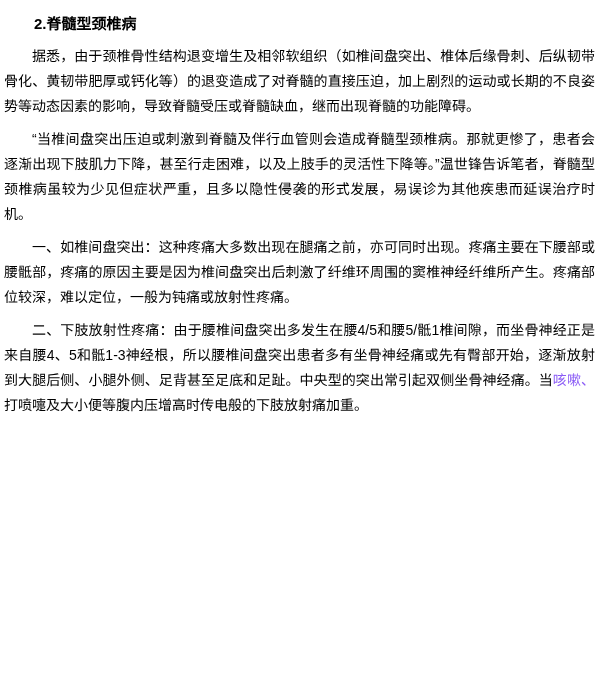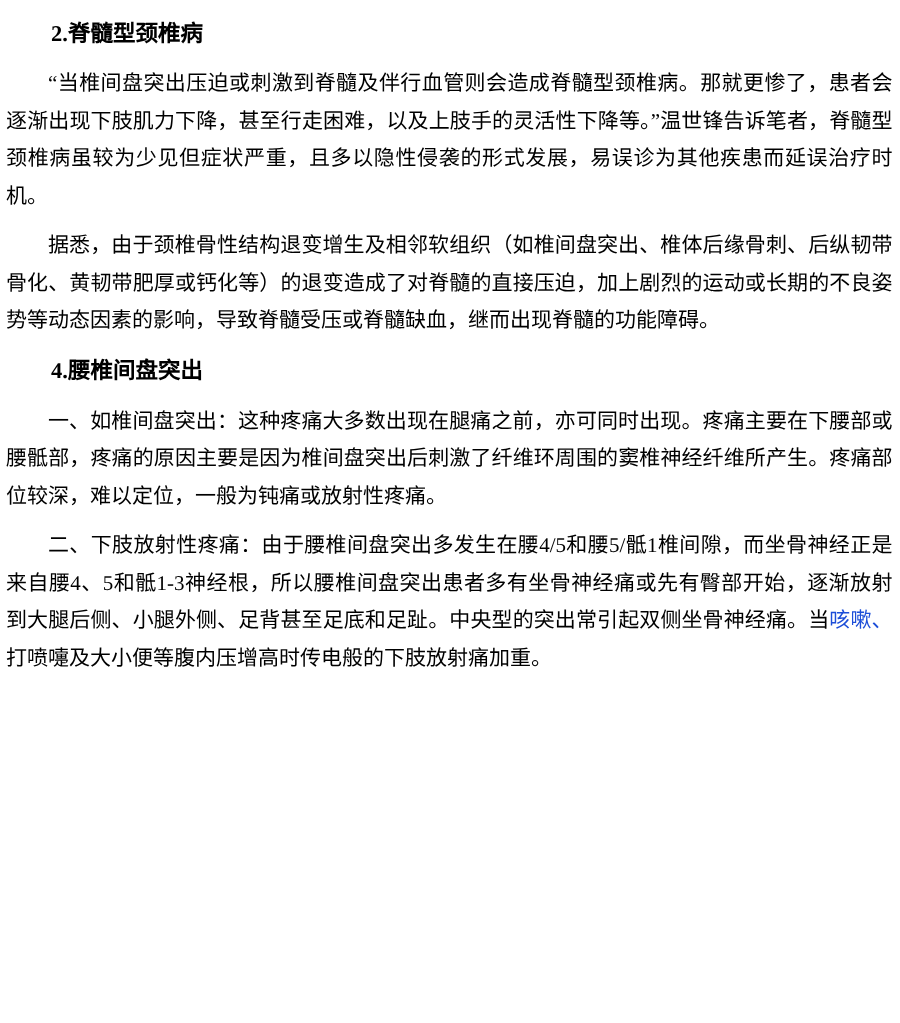--- a/index.html
+++ b/index.html
@@ -8,57 +8,56 @@
     background: #ffffff;
   }
   .page {
     width: 600px;
     height: 682px;
     box-sizing: border-box;
     padding: 2px 5px 0 4px;
     overflow: hidden;
     background: #ffffff;
     color: #000000;
-    font-family: Liberation Serif, serif;
+    font-family: Liberation Sans, sans-serif;
     font-size: 14px;
     line-height: 25px;
   }
   .para {
     margin: 8px 0;
     text-indent: 2em;
     text-align: justify;
   }
   .sec-heading {
     margin: 9px 0 8px 0;
     text-indent: 2em;
     font-size: 15px;
     font-weight: bold;
     line-height: 25px;
   }
   .inline-link {
-    color: #1d4ed8;
+    color: #8b5cf6;
     text-decoration: none;
     cursor: pointer;
   }
 </style>
 </head>
 <body>
 
 <div class="page">
 
   <div class="sec-heading">2.脊髓型颈椎病</div>
 
+  <p class="para">据悉，由于颈椎骨性结构退变增生及相邻软组织（如椎间盘突出、椎体后缘骨刺、后纵韧带骨化、黄韧带肥厚或钙化等）的退变造成了对脊髓的直接压迫，加上剧烈的运动或长期的不良姿势等动态因素的影响，导致脊髓受压或脊髓缺血，继而出现脊髓的功能障碍。</p>
+
   <p class="para">“当椎间盘突出压迫或刺激到脊髓及伴行血管则会造成脊髓型颈椎病。那就更惨了，患者会逐渐出现下肢肌力下降，甚至行走困难，以及上肢手的灵活性下降等。”温世锋告诉笔者，脊髓型颈椎病虽较为少见但症状严重，且多以隐性侵袭的形式发展，易误诊为其他疾患而延误治疗时机。</p>
-
-  <p class="para">据悉，由于颈椎骨性结构退变增生及相邻软组织（如椎间盘突出、椎体后缘骨刺、后纵韧带骨化、黄韧带肥厚或钙化等）的退变造成了对脊髓的直接压迫，加上剧烈的运动或长期的不良姿势等动态因素的影响，导致脊髓受压或脊髓缺血，继而出现脊髓的功能障碍。</p>
 
 
 
 
-  <div class="sec-heading">4.腰椎间盘突出</div>
 
 
 
   <p class="para">一、如椎间盘突出：这种疼痛大多数出现在腿痛之前，亦可同时出现。疼痛主要在下腰部或腰骶部，疼痛的原因主要是因为椎间盘突出后刺激了纤维环周围的窦椎神经纤维所产生。疼痛部位较深，难以定位，一般为钝痛或放射性疼痛。</p>
 
   <p class="para"><span>二、下肢放射性疼痛：由于腰椎间盘突出多发生在腰4/5和腰5/骶1椎间隙，而坐骨神经正是来自腰4、5和骶1-3神经根，所以腰椎间盘突出患者多有坐骨神经痛或先有臀部开始，逐渐放射到大腿后侧、小腿外侧、足背甚至足底和足趾。中央型的突出常引起双侧坐骨神经痛。当</span><a class="inline-link" href="#">咳嗽、</a><span>打喷嚏及大小便等腹内压增高时传电般的下肢放射痛加重。</span></p>
 
 </div>
 
 </body></html>

